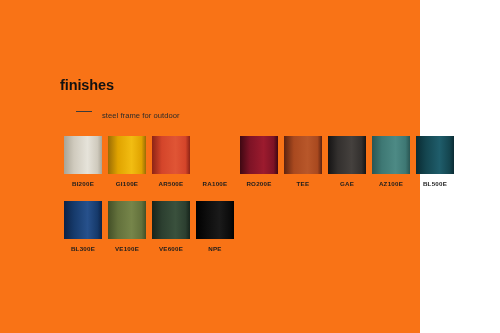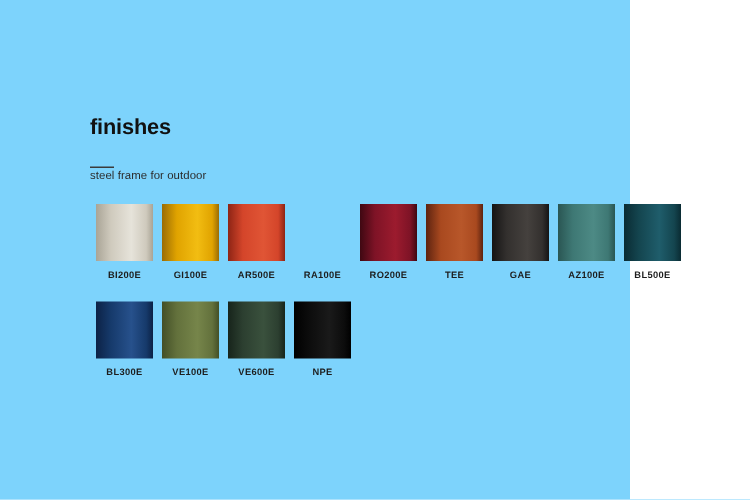--- a/index.html
+++ b/index.html
@@ -14,44 +14,43 @@
     font-family: "Liberation Sans", sans-serif;
     overflow: hidden;
     position: relative;
   }
 
   .page {
     position: absolute;
     left: 0; top: 0;
     width: 420px;
     height: 333px;
-    background: #7dd3fc;
+    background: #f97316;
   }
 
   
   .page-title {
     position: absolute;
     left: 60px;
     top: 77px;
     font-size: 14.5px;
     font-weight: bold;
     letter-spacing: -0.1px;
     color: #111111;
     line-height: 17px;
   }
 
   
   .category-row {
     position: absolute;
-    left: 60px;
+    left: 76px;
     top: 111px;
     display: flex;
     align-items: flex-start;
     height: 12px;
-    flex-direction: column;
   }
   .category-dash {
     width: 16px;
     height: 0;
     border-top: 1.6px solid #3b3b3b;
     display: block;
     margin-right: 10px;
   }
   .category-label {
     font-size: 7.6px;

